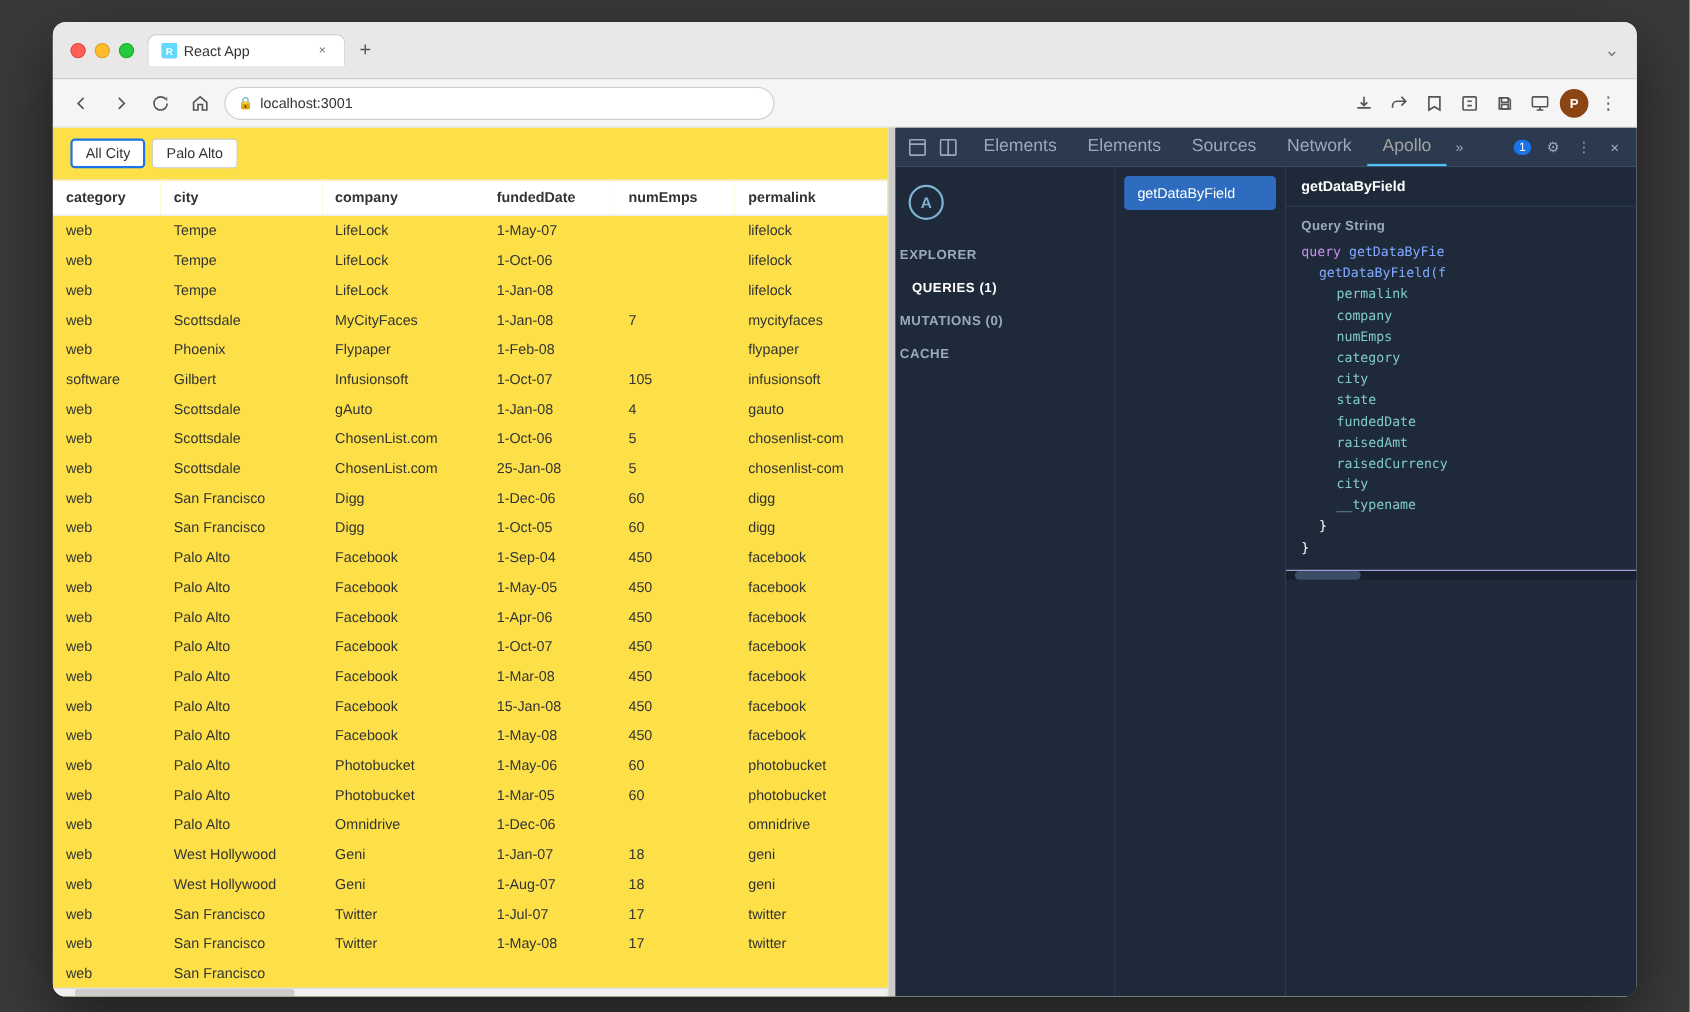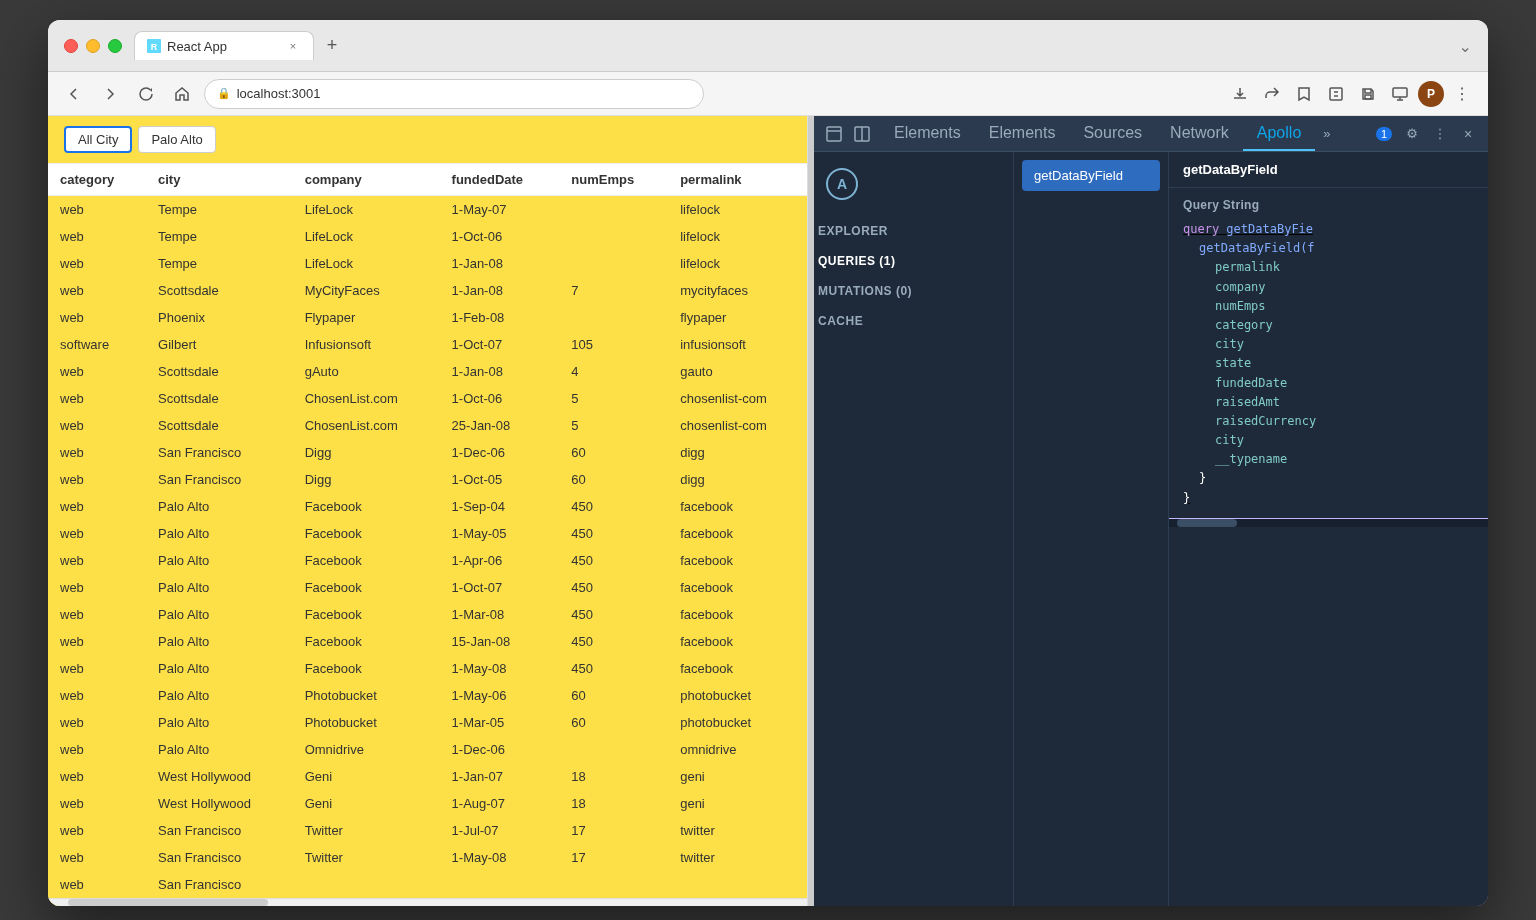--- a/index.html
+++ b/index.html
@@ -281,21 +281,21 @@
       padding: 0 14px;
       height: 34px;
       display: flex;
       align-items: center;
       font-size: 16px;
       color: #9ab;
       cursor: pointer;
       border-bottom: 2px solid transparent;
     }
     .dt-tab.active {
-      color: #0ea5e9;
+      color: #a3a3a3;
       border-bottom: 2px solid #4fc3f7;
     }
     .dt-more {
       padding: 0 8px;
       color: #9ab;
       cursor: pointer;
     }
     .dt-right-icons {
       margin-left: auto;
       display: flex;
@@ -361,20 +361,21 @@
     .apollo-nav-item {
       padding: 8px 4px;
       font-size: 12px;
       color: #9ab;
       cursor: pointer;
       font-weight: 600;
       letter-spacing: 0.5px;
     }
     .apollo-nav-item.active {
       color: #fff;
+      margin-left: 11px;
     }
     
     .apollo-main {
       flex: 1;
       display: flex;
       flex-direction: column;
       background: #1e2a3a;
       overflow: hidden;
     }
     .apollo-main-header {
@@ -433,21 +434,21 @@
       font-size: 12px;
       line-height: 1.6;
       overflow: hidden;
     }
     .qs-keyword { color: #c792ea; }
     .qs-name { color: #82aaff; }
     .qs-field { color: #80cbc4; }
     .qs-paren { color: #fff; }
     .qs-indent { display: block; padding-left: 16px; }
     .qs-indent2 { display: block; padding-left: 32px; }
-    .qs-line { display: block; text-decoration: underline; }
+    .qs-line { display: block; }
     .query-detail-scrollbar {
       height: 8px;
       background: #16202e;
       position: relative;
     }
     .query-detail-scrollbar-thumb {
       position: absolute;
       left: 8px;
       width: 60px;
       height: 100%;

